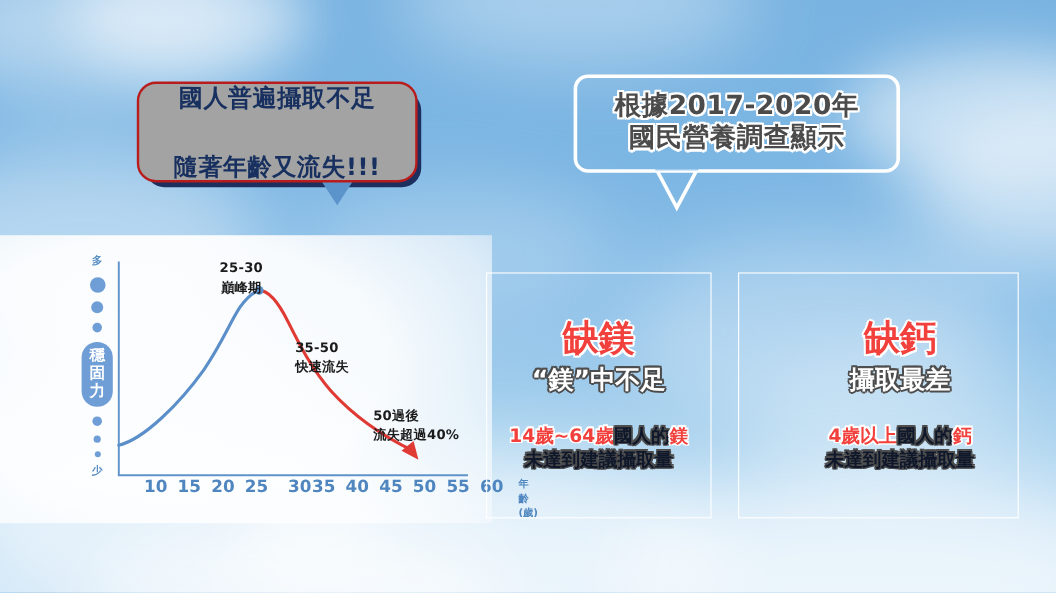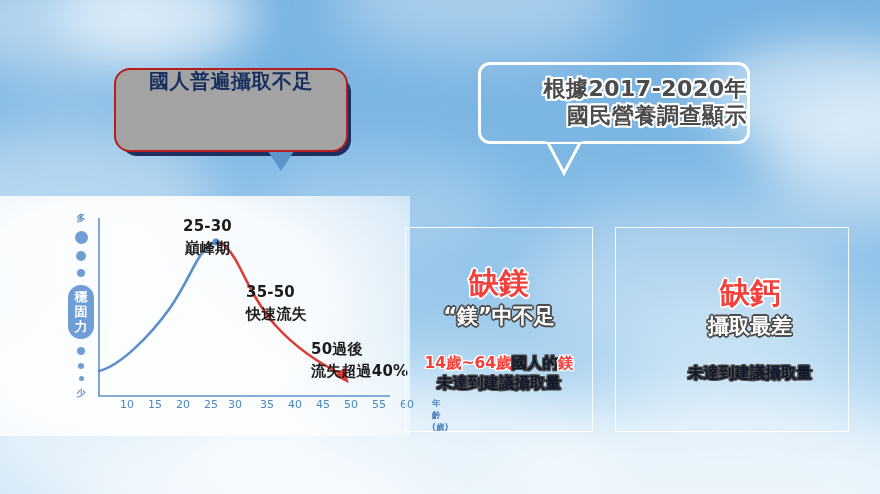--- a/index.html
+++ b/index.html
@@ -31,41 +31,41 @@
   
   .ycol{position:absolute;left:66px;top:214px;width:30px;height:184px;
         display:flex;flex-direction:column;align-items:center;justify-content:space-between;}
   .ycap{font-size:9px;color:#5a8fc4;font-weight:700;line-height:1;}
   .ydot{border-radius:50%;background:#6f9ed6;}
   .ypill{width:26px;border-radius:13px;background:#6f9ed6;color:#fff;
          display:flex;flex-direction:column;align-items:center;justify-content:center;
          padding:5px 0;gap:1px;}
   .ypill span{font-size:13px;font-weight:700;line-height:1.08;}
 
-  .anno{position:absolute;color:#1b1b1b;font-weight:700;font-size:15px;line-height:1.45;letter-spacing:.2px;}
+  .anno{position:absolute;color:#1b1b1b;font-weight:700;font-size:11px;line-height:1.45;letter-spacing:.2px;}
   .xlabels{position:absolute;left:0;top:398px;width:420px;height:18px;}
-  .xlab{position:absolute;font-size:11px;font-weight:400;color:#4f86bf;}
+  .xlab{position:absolute;font-size:14px;font-weight:700;color:#4f86bf;}
   .xname{position:absolute;font-size:8.5px;font-weight:700;color:#4f86bf;}
 
   
   .bubble1{position:absolute;left:114px;top:68px;width:230px;height:80px;}
   .b1-shadow{position:absolute;left:7px;top:8px;width:230px;height:80px;background:#1d2f5e;border-radius:16px;}
   .b1-body{position:absolute;left:0;top:0;width:230px;height:80px;background:#a3a3a3;
            border:2px solid #b91c1c;border-radius:16px;
            display:flex;flex-direction:column;align-items:center;justify-content:space-between;gap:3px;}
   .b1-line{color:#17305f;font-size:20px;font-weight:700;letter-spacing:.5px;line-height:1.1;white-space:nowrap;}
   .b1-tail-sh{position:absolute;left:157px;top:84px;width:0;height:0;
       border-left:17px solid transparent;border-right:17px solid transparent;border-top:26px solid #1d2f5e;}
   .b1-tail{position:absolute;left:150px;top:77px;width:0;height:0;
       border-left:17px solid transparent;border-right:17px solid transparent;border-top:26px solid #5b93cb;}
 
   
   .bubble2{position:absolute;left:478px;top:62px;width:272px;height:82px;}
   .b2-body{position:absolute;inset:0;border:3px solid #ffffff;border-radius:12px;
-           display:flex;flex-direction:column;align-items:flex-end;justify-content:center;gap:2px;}
+           display:flex;flex-direction:column;align-items:center;justify-content:center;gap:2px;}
   .b2-line{font-size:22px;font-weight:700;letter-spacing:.5px;line-height:1.12;white-space:nowrap;
            color:#4b4b4b;
            text-shadow:
              -1.6px -1.6px 0 #fff, 1.6px -1.6px 0 #fff, -1.6px 1.6px 0 #fff, 1.6px 1.6px 0 #fff,
              0 -1.8px 0 #fff, 0 1.8px 0 #fff, -1.8px 0 0 #fff, 1.8px 0 0 #fff;}
 
   
   .card{position:absolute;top:227px;height:203px;border:1.6px solid rgba(255,255,255,.92);
         display:flex;flex-direction:column;align-items:center;justify-content:center;}
   .card.left{left:405px;width:186px;}
@@ -149,36 +149,37 @@
     <div class="ydot" style="width:6px;height:6px;"></div>
     <div class="ydot" style="width:5px;height:5px;"></div>
     <div class="ycap">少</div>
   </div>
 
   <div class="xlabels">
     <span class="xlab" style="left:120px;">10</span>
     <span class="xlab" style="left:148px;">15</span>
     <span class="xlab" style="left:176px;">20</span>
     <span class="xlab" style="left:204px;">25</span>
-    <span class="xlab" style="left:228px;">30</span>
+    <span class="xlab" style="left:240px;">30</span>
     <span class="xlab" style="left:260px;">35</span>
     <span class="xlab" style="left:288px;">40</span>
     <span class="xlab" style="left:316px;">45</span>
     <span class="xlab" style="left:344px;">50</span>
     <span class="xlab" style="left:372px;">55</span>
     <span class="xlab" style="left:400px;">60</span>
     <span class="xname" style="left:432px;">年齡(歲)</span>
   </div>
 
   <div class="b1-tail-sh"></div>
   <div class="bubble1">
     <div class="b1-shadow"></div>
     <div class="b1-tail"></div>
     <div class="b1-body">
       <div class="b1-line">國人普遍攝取不足</div>
+      <div class="b1-line">隨著年齡又流失!!!</div>
     </div>
   </div>
 
   <div class="bubble2">
     <div class="b2-body">
       <div class="b2-line">根據2017-2020年</div>
       <div class="b2-line">國民營養調查顯示</div>
     </div>
   </div>
   <svg style="position:absolute;left:478px;top:141px;" width="120" height="46">
@@ -194,17 +195,20 @@
         <span class="r">14歲~64歲</span><span class="w">國人的</span><span class="r">鎂</span>
       </span>
       <span class="ln w">未達到建議攝取量</span>
     </div>
   </div>
 
   <div class="card right">
     <div class="c-h1">缺鈣</div>
     <div class="c-h2">攝取最差</div>
     <div class="c-b">
+      <span class="ln">
+        <span class="r">4歲以上</span><span class="w">國人的</span><span class="r">鈣</span>
+      </span>
       <span class="ln w">未達到建議攝取量</span>
     </div>
   </div>
 
 </div>
 
 </body></html>

